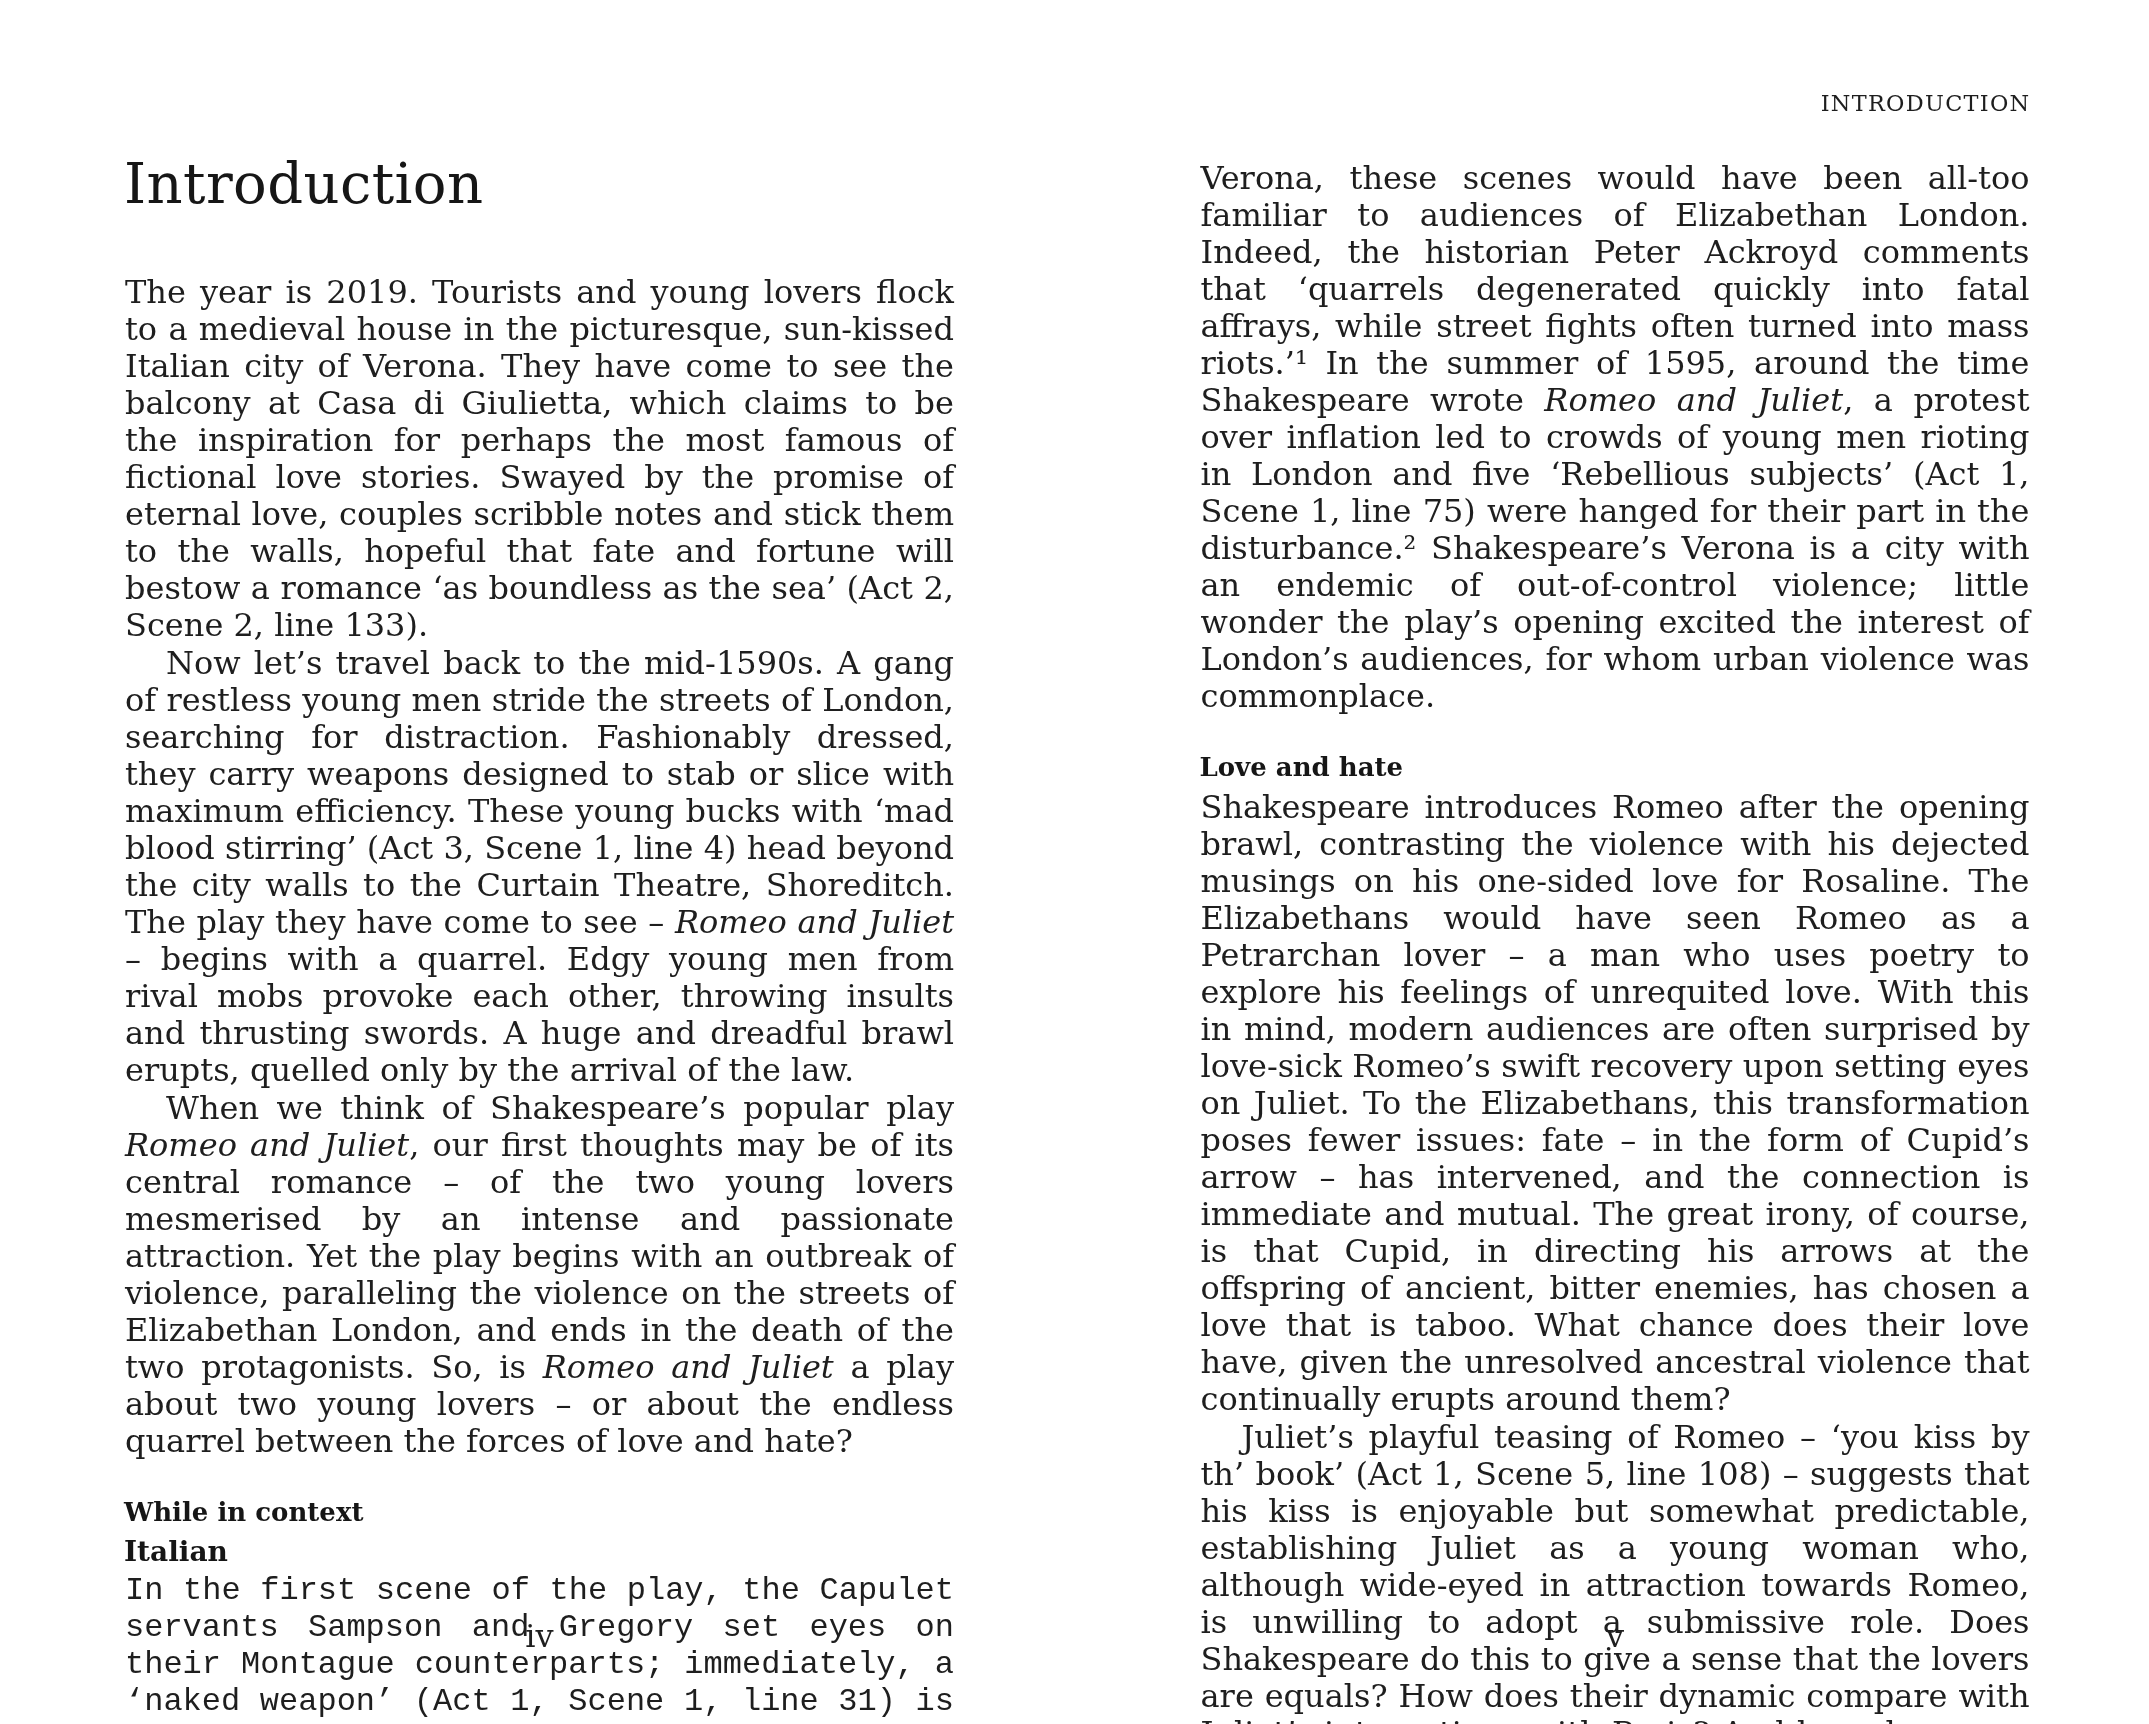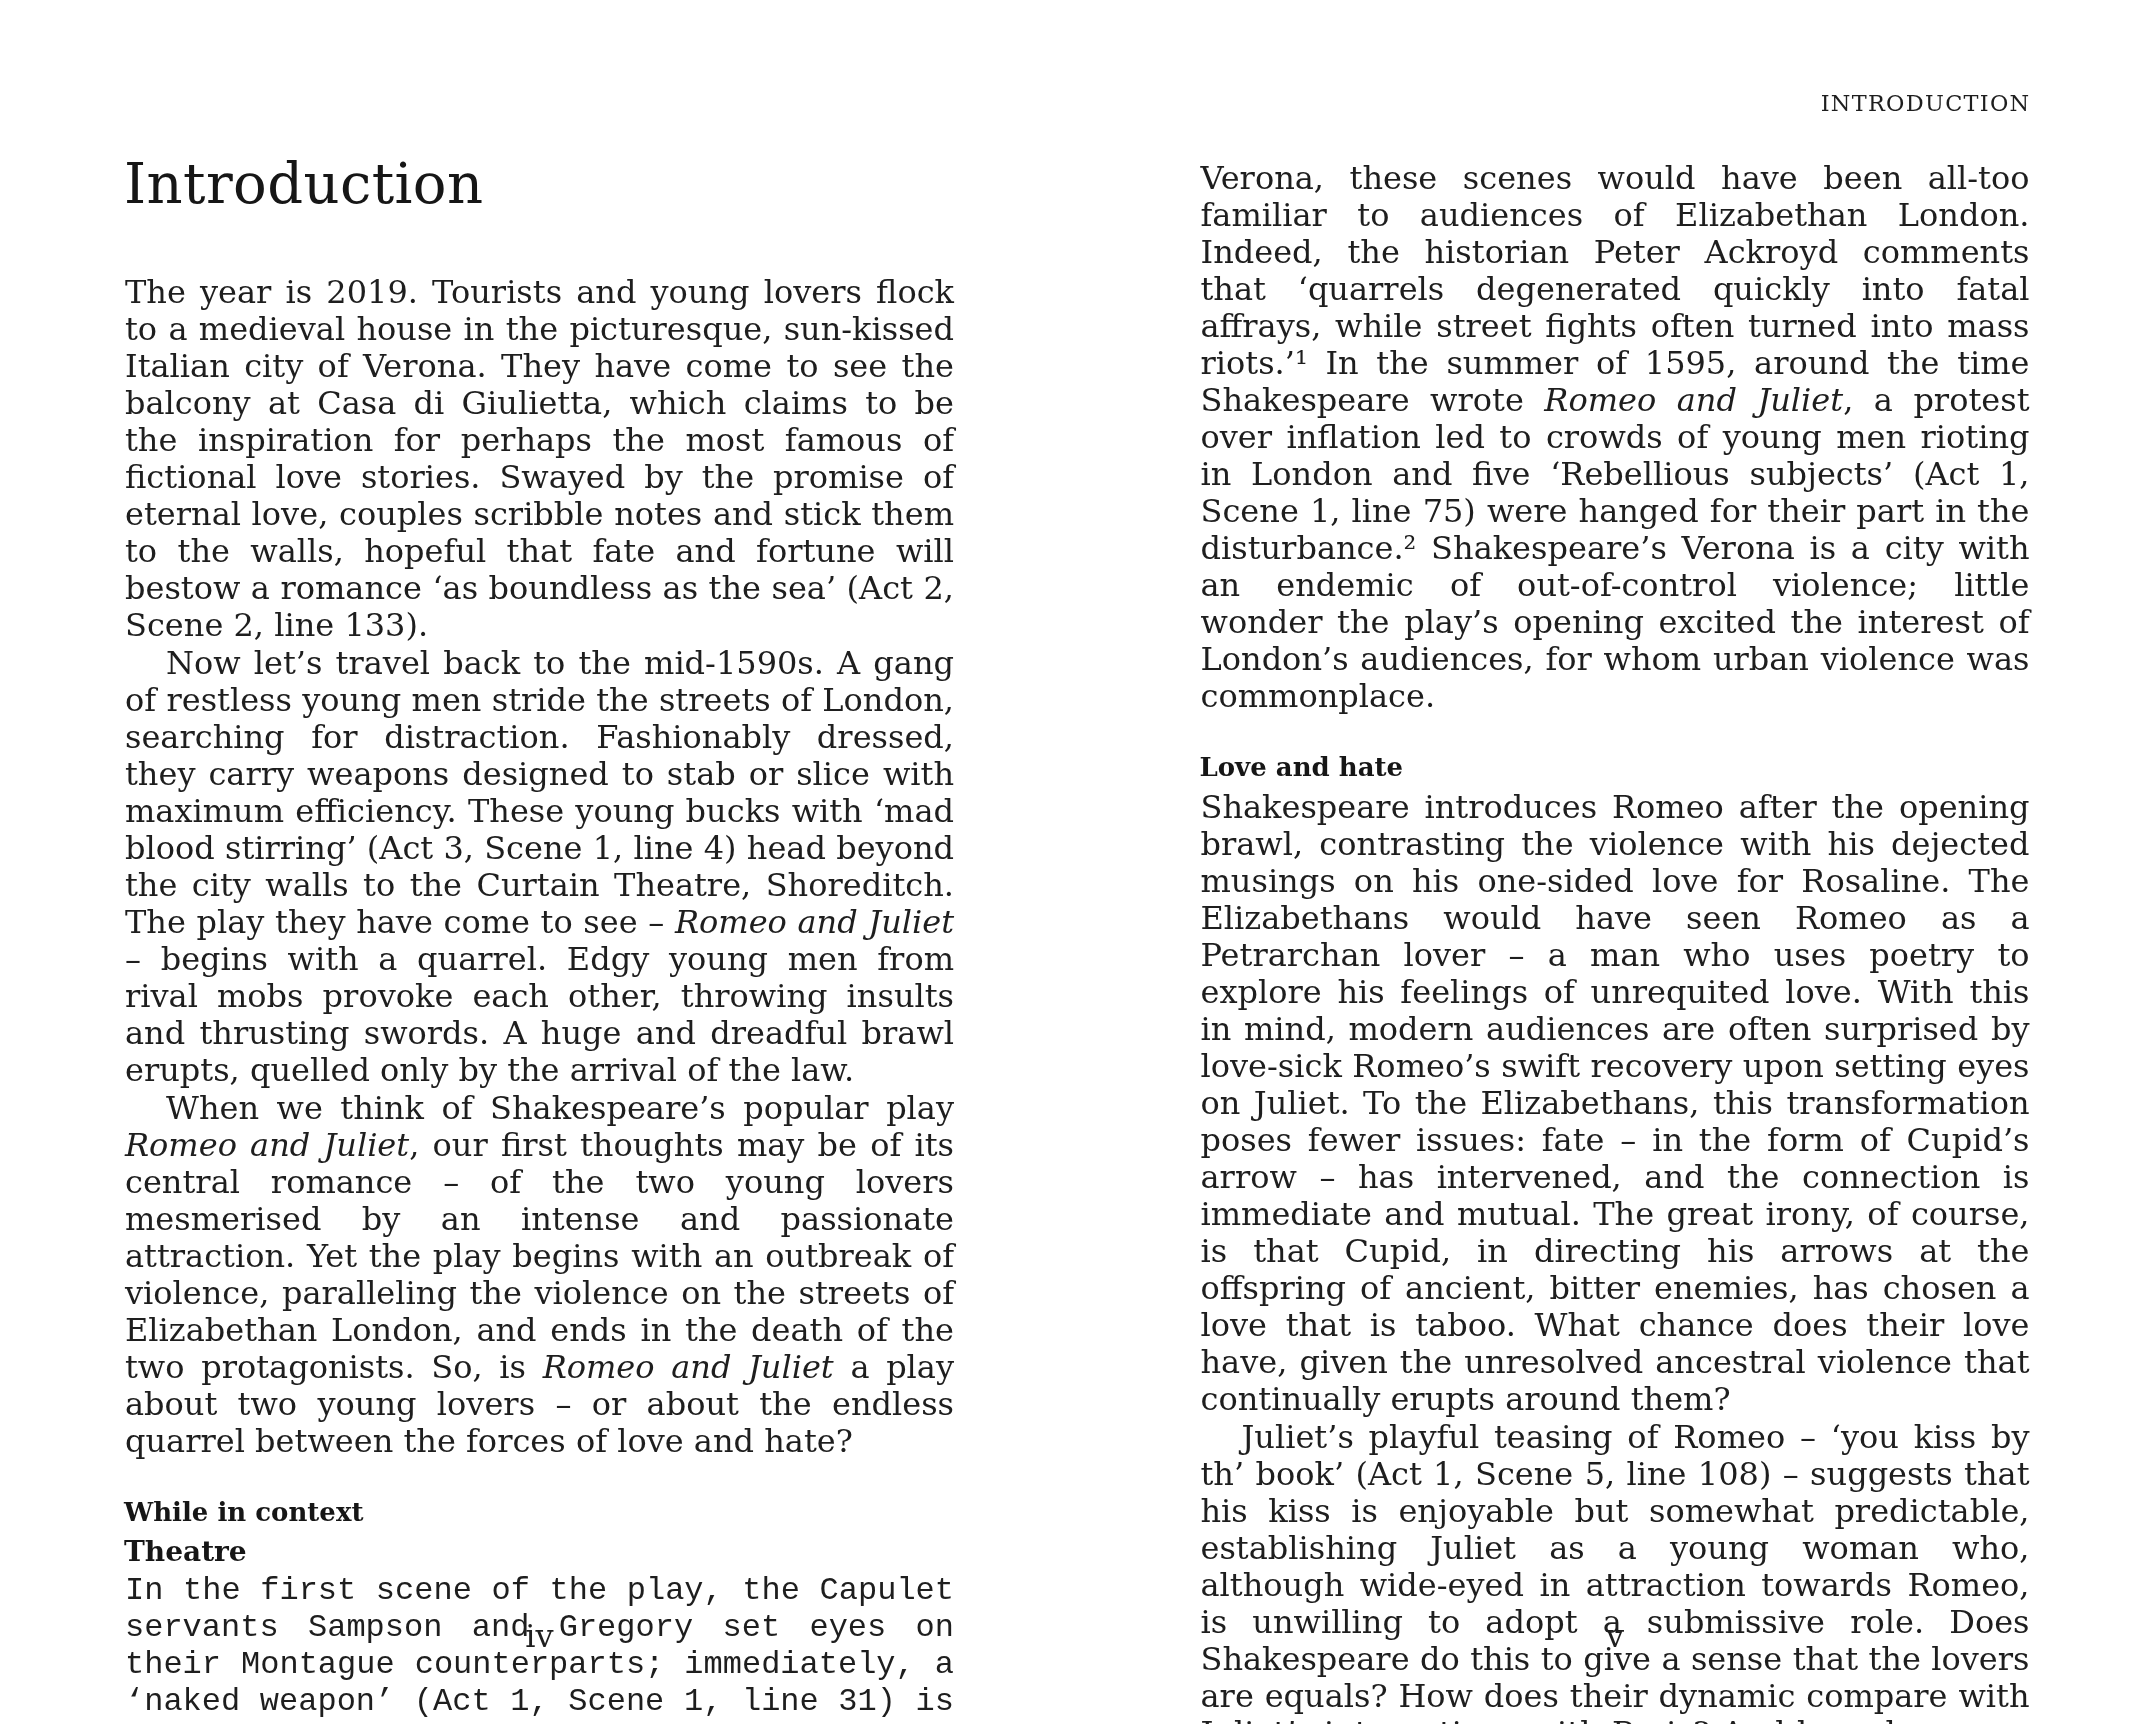--- a/index.html
+++ b/index.html
@@ -88,21 +88,21 @@
 
 <div class="spread">
 
   <div class="page page--left">
     <div class="page-inner">
         <h1 class="doc-title">Introduction</h1>
         <p class="body-paragraph"><span>The year is 2019. Tourists and young lovers flock to a medieval house in the picturesque, sun-kissed Italian city of Verona. They have come to see the balcony at Casa di Giulietta, which claims to be the inspiration for perhaps the most famous of fictional love stories. Swayed by the promise of eternal love, couples scribble notes and stick them to the walls, hopeful that fate and fortune will bestow a romance ‘as boundless as the sea’ (Act 2, Scene 2, line 133).</span></p>
         <p class="body-paragraph indent"><span>Now let’s travel back to the mid-1590s. A gang of restless young men stride the streets of London, searching for distraction. Fashionably dressed, they carry weapons designed to stab or slice with maximum efficiency. These young bucks with ‘mad blood stirring’ (Act 3, Scene 1, line 4) head beyond the city walls to the Curtain Theatre, Shoreditch. The play they have come to see – </span><span class="italic">Romeo and Juliet</span><span> – begins with a quarrel. Edgy young men from rival mobs provoke each other, throwing insults and thrusting swords. A huge and dreadful brawl erupts, quelled only by the arrival of the law.</span></p>
         <p class="body-paragraph indent"><span>When we think of Shakespeare’s popular play </span><span class="italic">Romeo and Juliet</span><span>, our first thoughts may be of its central romance – of the two young lovers mesmerised by an intense and passionate attraction. Yet the play begins with an outbreak of violence, paralleling the violence on the streets of Elizabethan London, and ends in the death of the two protagonists. So, is </span><span class="italic">Romeo and Juliet</span><span> a play about two young lovers – or about the endless quarrel between the forces of love and hate?</span></p>
         <h2 class="section-heading">While in context</h2>
-        <h3 class="subsection-heading">Theatre</h3>
+        <h3 class="subsection-heading">Italian</h3>
         <p class="body-paragraph force-justify"><span>In the first scene of the play, the Capulet servants Sampson and Gregory set eyes on their Montague counterparts; immediately, a ‘naked weapon’ (Act 1, Scene 1, line 31) is drawn and violence ensues. While the play is set in 14th-century</span></p>
       </div>
     <div class="page-number">iv</div>
   </div>
 
   <div class="page page--right">
     <div class="page-inner">
       <div class="running-header">INTRODUCTION</div>
       <div>
           <p class="body-paragraph"><span>Verona, these scenes would have been all-too familiar to audiences of Elizabethan London. Indeed, the historian Peter Ackroyd comments that ‘quarrels degenerated quickly into fatal affrays, while street fights often turned into mass riots.’¹ In the summer of 1595, around the time Shakespeare wrote </span><span class="italic">Romeo and Juliet</span><span>, a protest over inflation led to crowds of young men rioting in London and five ‘Rebellious subjects’ (Act 1, Scene 1, line 75) were hanged for their part in the disturbance.² Shakespeare’s Verona is a city with an endemic of out-of-control violence; little wonder the play’s opening excited the interest of London’s audiences, for whom urban violence was commonplace.</span></p>

